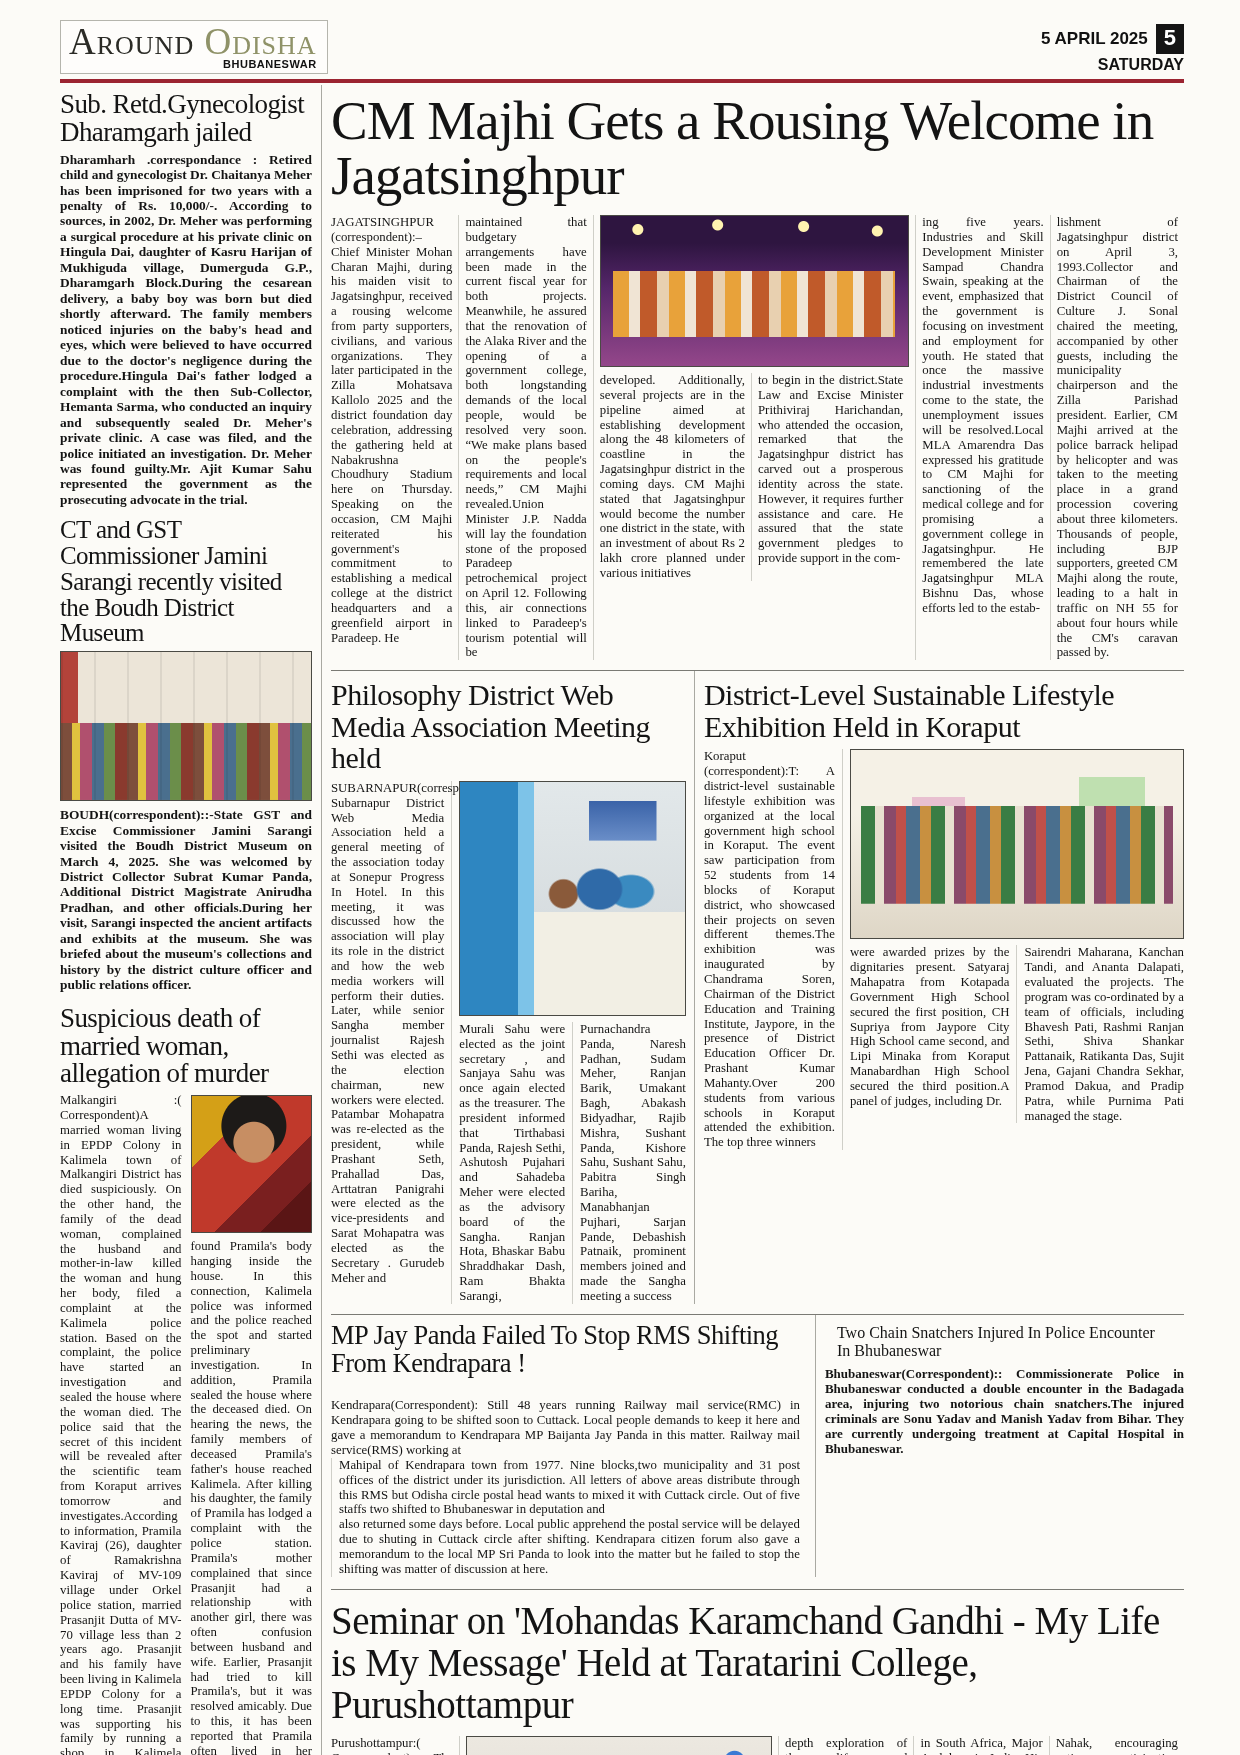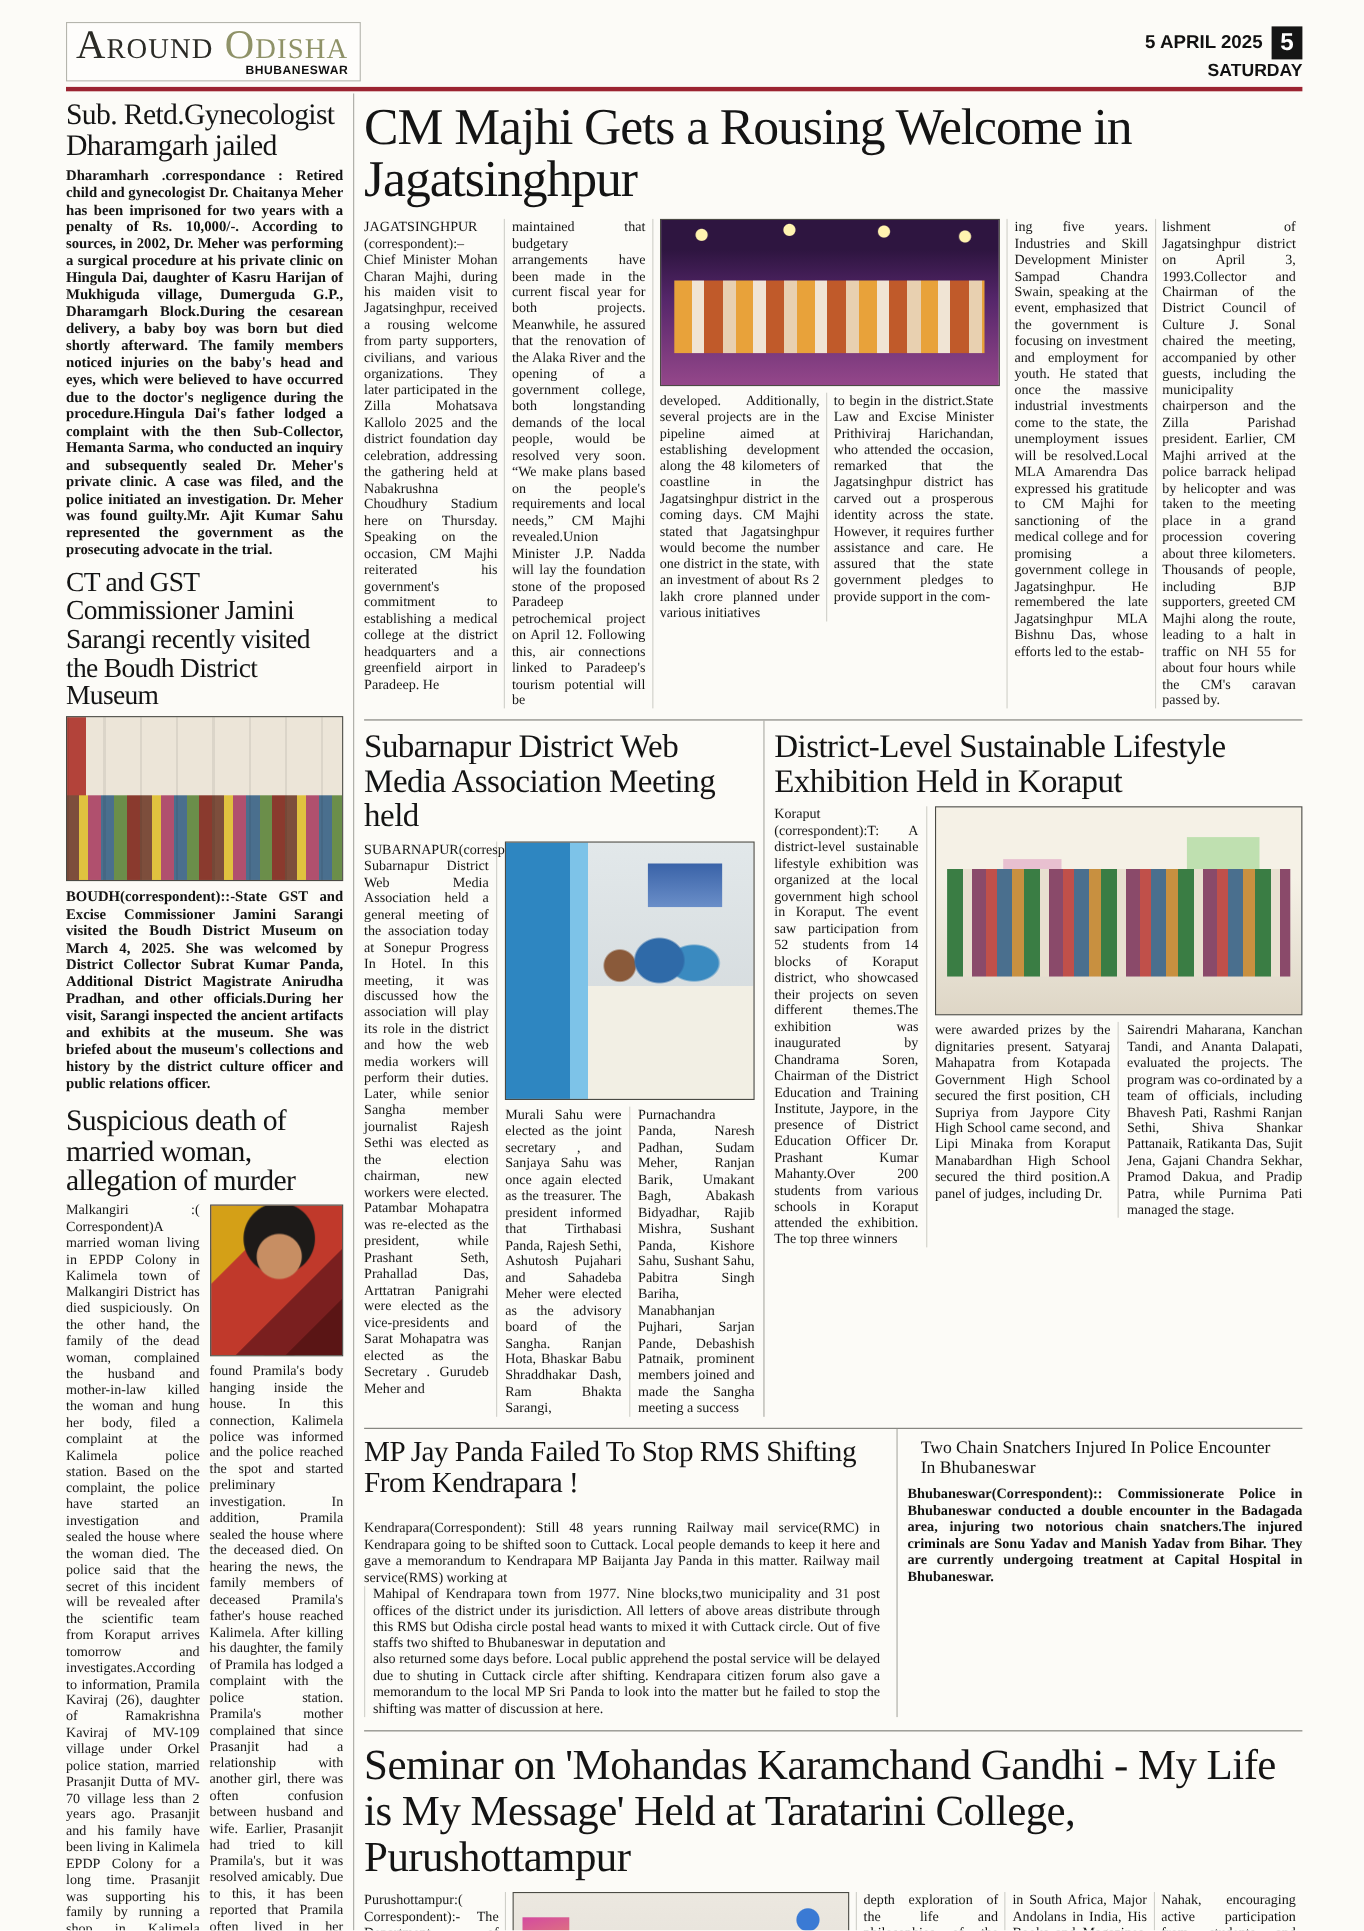--- a/index.html
+++ b/index.html
@@ -28,21 +28,21 @@
   .leftcol{width:252px;flex:none;padding-right:9px;border-right:1px solid #a9a9a2;}
   .maincol{flex:1;padding-left:9px;min-width:0;}
   h2,h3{font-weight:normal;margin:0;}
   .head-l{font-size:27px;line-height:1.03;letter-spacing:-.6px;margin:6px 0 5px;}
   .bt{font-size:13.4px;line-height:1.155;text-align:justify;font-weight:bold;}
   .btn{font-size:12.8px;line-height:1.16;text-align:justify;}
   .ph{border:1px solid #4a4a44;margin:5px 0 6px;box-sizing:border-box;}
   .twocol{display:flex;gap:9px;}
   .twocol>div{flex:1;min-width:0;}
   
-  .cm-head{font-size:47px;line-height:1;letter-spacing:-1px;margin:8px 0 12px;}
+  .cm-head{font-size:55px;line-height:1;letter-spacing:-1px;margin:8px 0 12px;}
   .cm-body{display:flex;}
   .c{flex:1;min-width:0;padding:0 6px;}
   .c+.c,.c+.cm-mid,.cm-mid+.c{border-left:1px solid #cfcfc8;}
   .cm-body .c:first-child{padding-left:0;}
   .cm-mid{flex:2.55;min-width:0;padding:0 6px;}
   .cm-mid-cols{display:flex;}
   .cm-mid-cols>div{flex:1;min-width:0;padding:0 6px;}
   .cm-mid-cols>div:first-child{padding-left:0;border-right:1px solid #cfcfc8;}
   .rule{border:none;border-top:1px solid #7a7a74;margin:10px 0 0;}
   
@@ -185,21 +185,21 @@
           </div>
           <div class="c btn">ing five years. Industries and Skill Development Minister Sampad Chandra Swain, speaking at the event, emphasized that the government is focusing on investment and employment for youth. He stated that once the massive industrial investments come to the state, the unemployment issues will be resolved.Local MLA Amarendra Das expressed his gratitude to CM Majhi for sanctioning of the medical college and for promising a government college in Jagatsinghpur. He remembered the late Jagatsinghpur MLA Bishnu Das, whose efforts led to the estab-</div>
           <div class="c btn">lishment of Jagatsinghpur district on April 3, 1993.Collector and Chairman of the District Council of Culture J. Sonal chaired the meeting, accompanied by other guests, including the municipality chairperson and the Zilla Parishad president. Earlier, CM Majhi arrived at the police barrack helipad by helicopter and was taken to the meeting place in a grand procession covering about three kilometers. Thousands of people, including BJP supporters, greeted CM Majhi along the route, leading to a halt in traffic on NH 55 for about four hours while the CM's caravan passed by.</div>
         </div>
       </div>
 
       <hr class="rule">
 
       <div class="row2">
         <div class="sub-art">
-          <h2 class="head-m">Subarnapur District Web Media Association Meeting held</h2>
+          <h2 class="head-m">Philosophy District Web Media Association Meeting held</h2>
           <div class="art-body">
             <div class="first btn">SUBARNAPUR(correspondent):The Subarnapur District Web Media Association held a general meeting of the association today at Sonepur Progress In Hotel. In this meeting, it was discussed how the association will play its role in the district and how the web media workers will perform their duties. Later, while senior Sangha member journalist Rajesh Sethi was elected as the election chairman, new workers were elected. Patambar Mohapatra was re-elected as the president, while Prashant Seth, Prahallad Das, Arttatran Panigrahi were elected as the vice-presidents and Sarat Mohapatra was elected as the Secretary . Gurudeb Meher and</div>
             <div class="rest">
               <div class="ph ph-sub" style="margin-top:0;"></div>
               <div class="rest-cols">
                 <div class="btn">Murali Sahu were elected as the joint secretary , and Sanjaya Sahu was once again elected as the treasurer. The president informed that Tirthabasi Panda, Rajesh Sethi, Ashutosh Pujahari and Sahadeba Meher were elected as the advisory board of the Sangha. Ranjan Hota, Bhaskar Babu Shraddhakar Dash, Ram Bhakta Sarangi,</div>
                 <div class="btn">Purnachandra Panda, Naresh Padhan, Sudam Meher, Ranjan Barik, Umakant Bagh, Abakash Bidyadhar, Rajib Mishra, Sushant Panda, Kishore Sahu, Sushant Sahu, Pabitra Singh Bariha, Manabhanjan Pujhari, Sarjan Pande, Debashish Patnaik, prominent members joined and made the Sangha meeting a success</div>
               </div>
             </div>
           </div>

